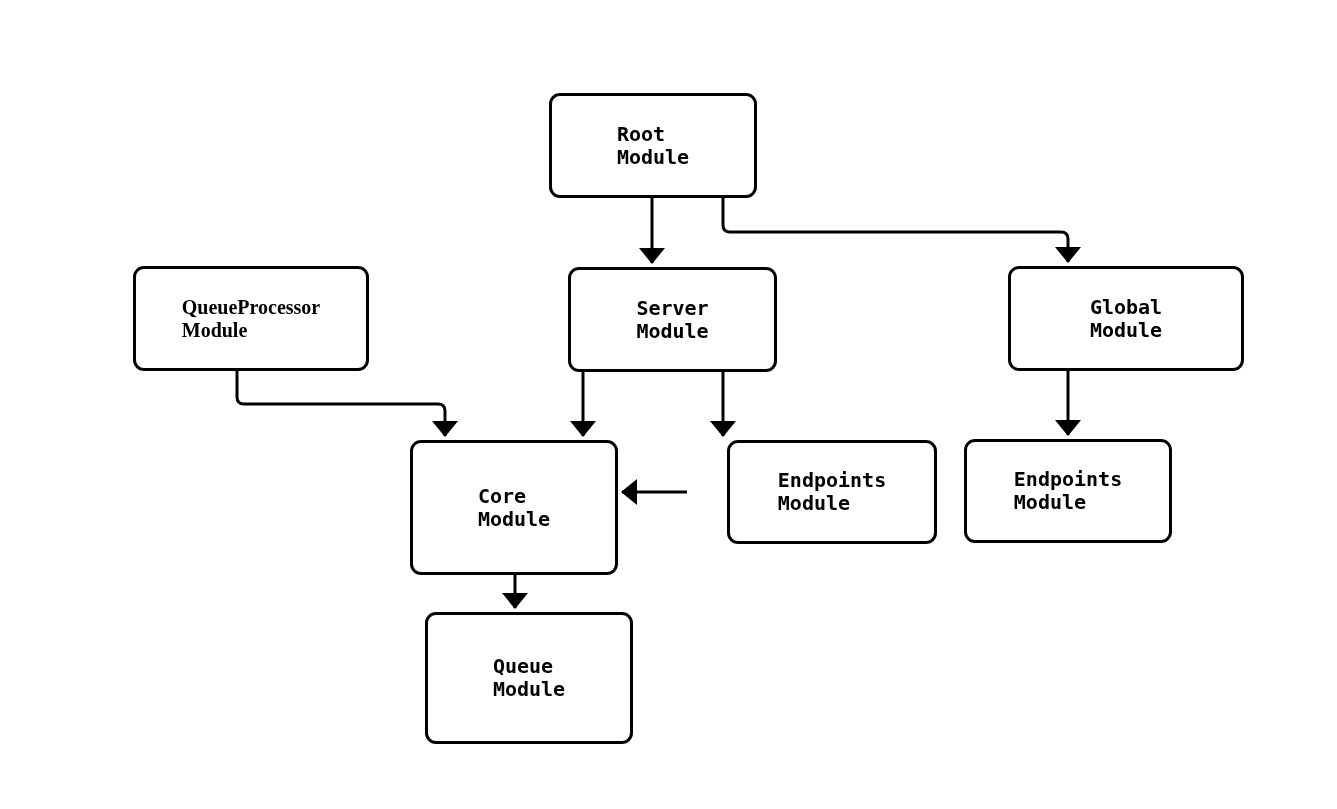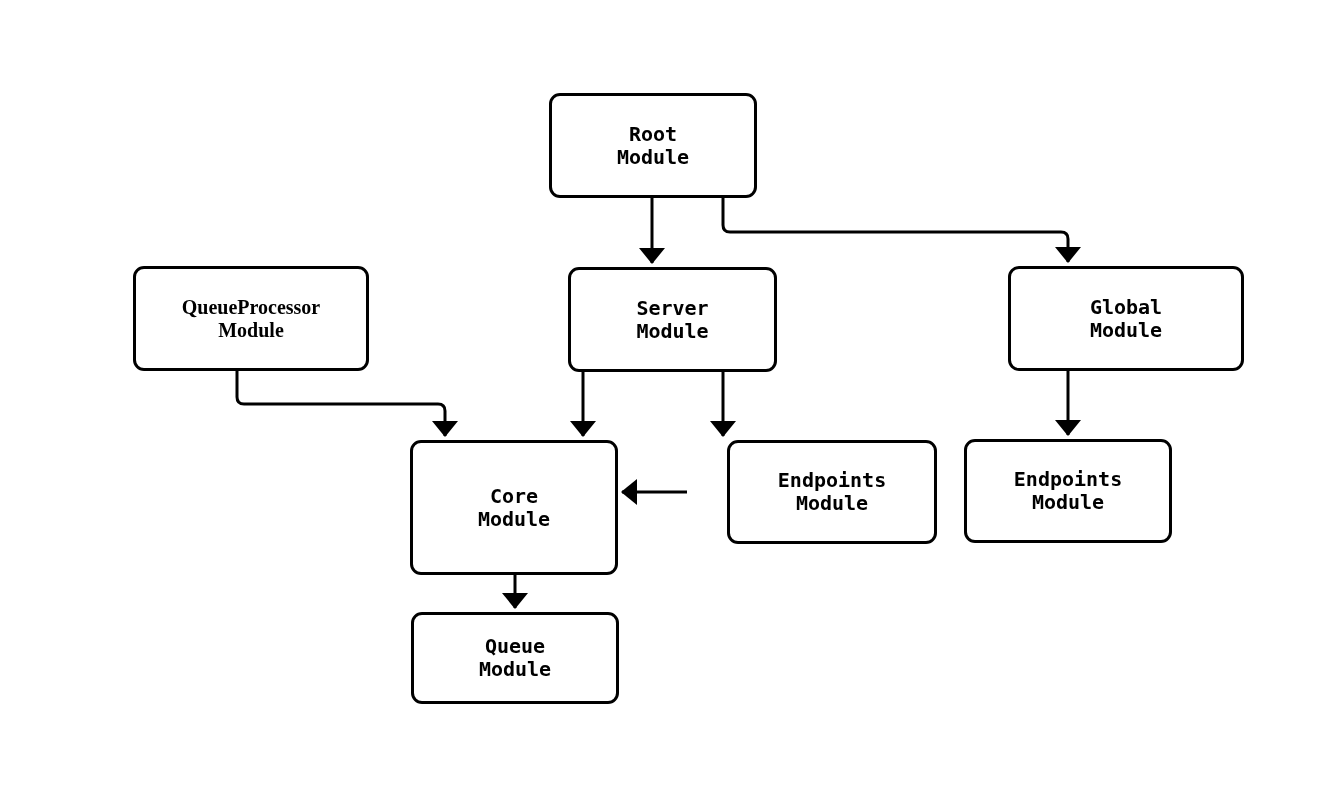--- a/index.html
+++ b/index.html
@@ -29,39 +29,38 @@
   }
   .node {
     position: absolute;
     box-sizing: border-box;
     border: 3px solid #000000;
     border-radius: 11px;
     background: #ffffff;
     display: flex;
     align-items: center;
     justify-content: center;
-    text-align: center;
   }
   .node .label {
     font-size: 20px;
     font-weight: bold;
     line-height: 23px;
     color: #000000;
     white-space: pre-line;
     letter-spacing: 0px;
   }
   
   .n-root          { left: 549px; top:  93px; width: 208px; height: 105px; }
   .n-server        { left: 548px; top: 267px; width: 209px; height: 105px; margin-left: 20px; }
   .n-global        { left: 1008px; top: 266px; width: 236px; height: 105px; }
   .n-queueproc     { left: 133px; top: 266px; width: 236px; height: 105px; font-family: Liberation Serif, serif; }
   .n-core          { left: 410px; top: 440px; width: 208px; height: 135px; }
   .n-endpoints     { left: 727px; top: 440px; width: 210px; height: 104px; }
   .n-repository    { left: 964px; top: 439px; width: 208px; height: 104px; }
-  .n-queue         { left: 411px; top: 612px; width: 208px; height: 92px; }
+  .n-queue         { left: 425px; top: 612px; width: 208px; height: 132px; }
 </style>
 </head>
 <body>
 
 <div id="canvas">
 
   <svg id="edges" viewBox="0 0 1337 809" xmlns="http://www.w3.org/2000/svg">
     <defs>
       <marker id="arrow" markerUnits="userSpaceOnUse" markerWidth="17" markerHeight="26" refX="15" refY="13" orient="auto">
         <path d="M 0 0 L 16 13 L 0 26 Z" fill="#000000"></path>

